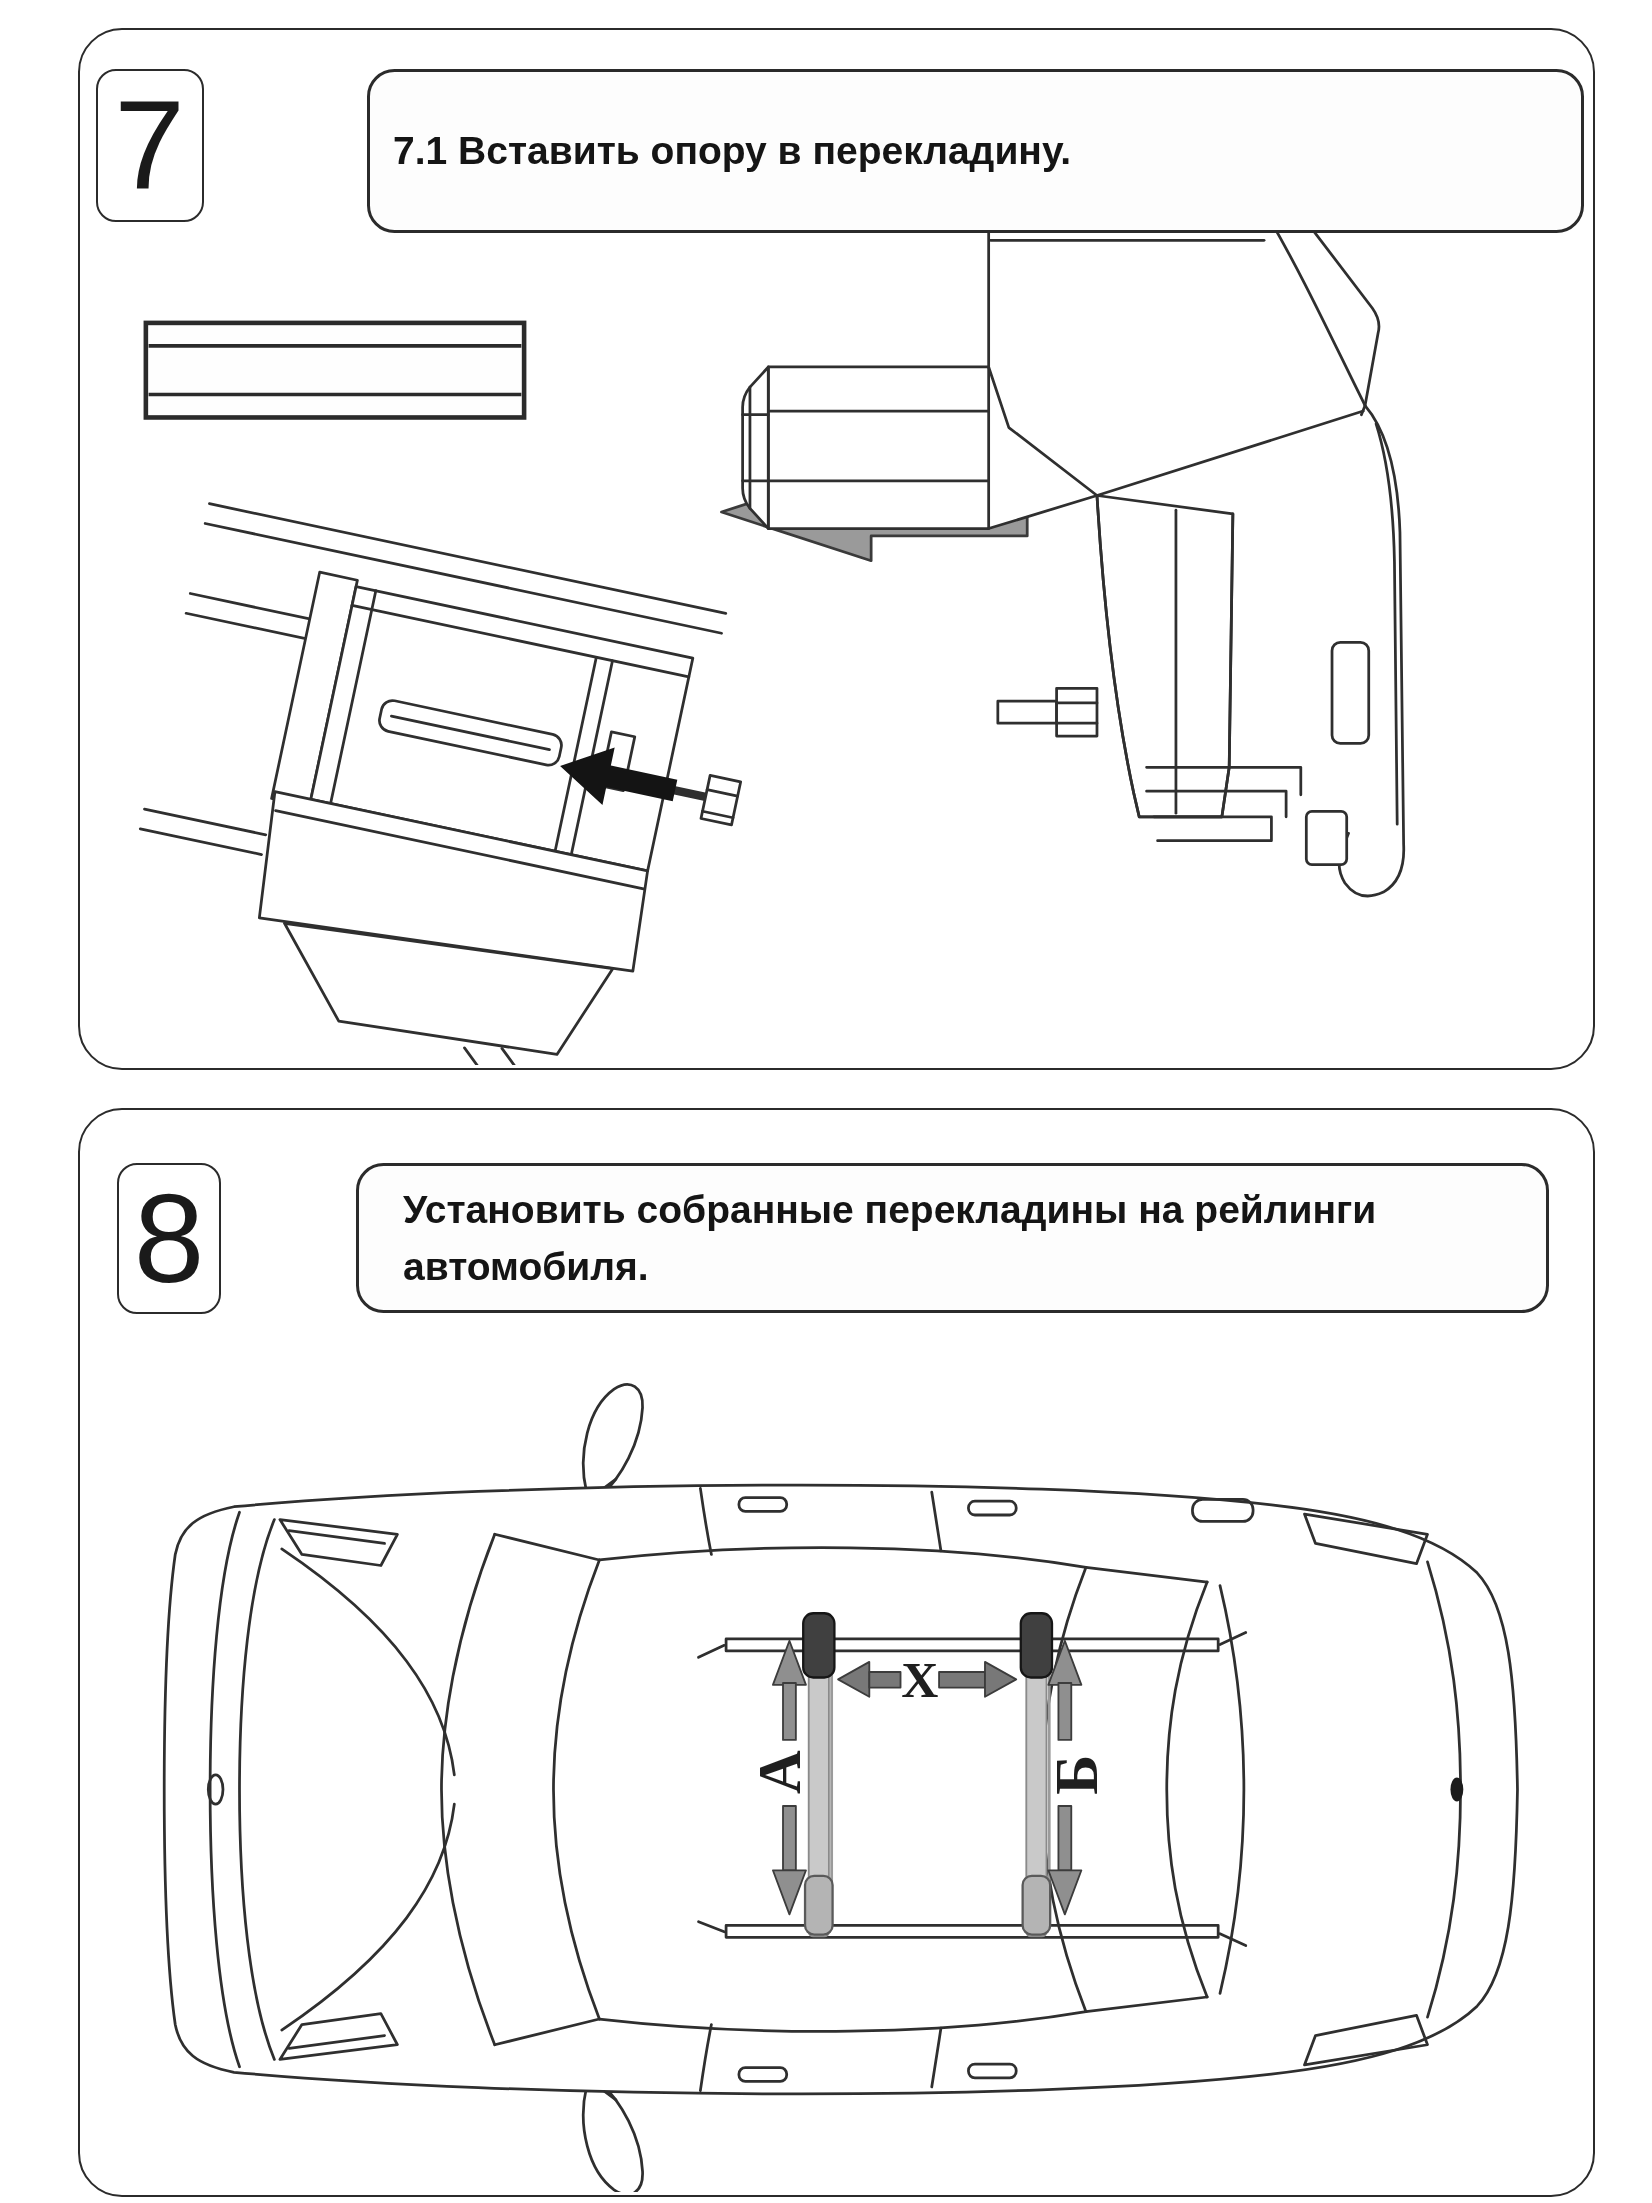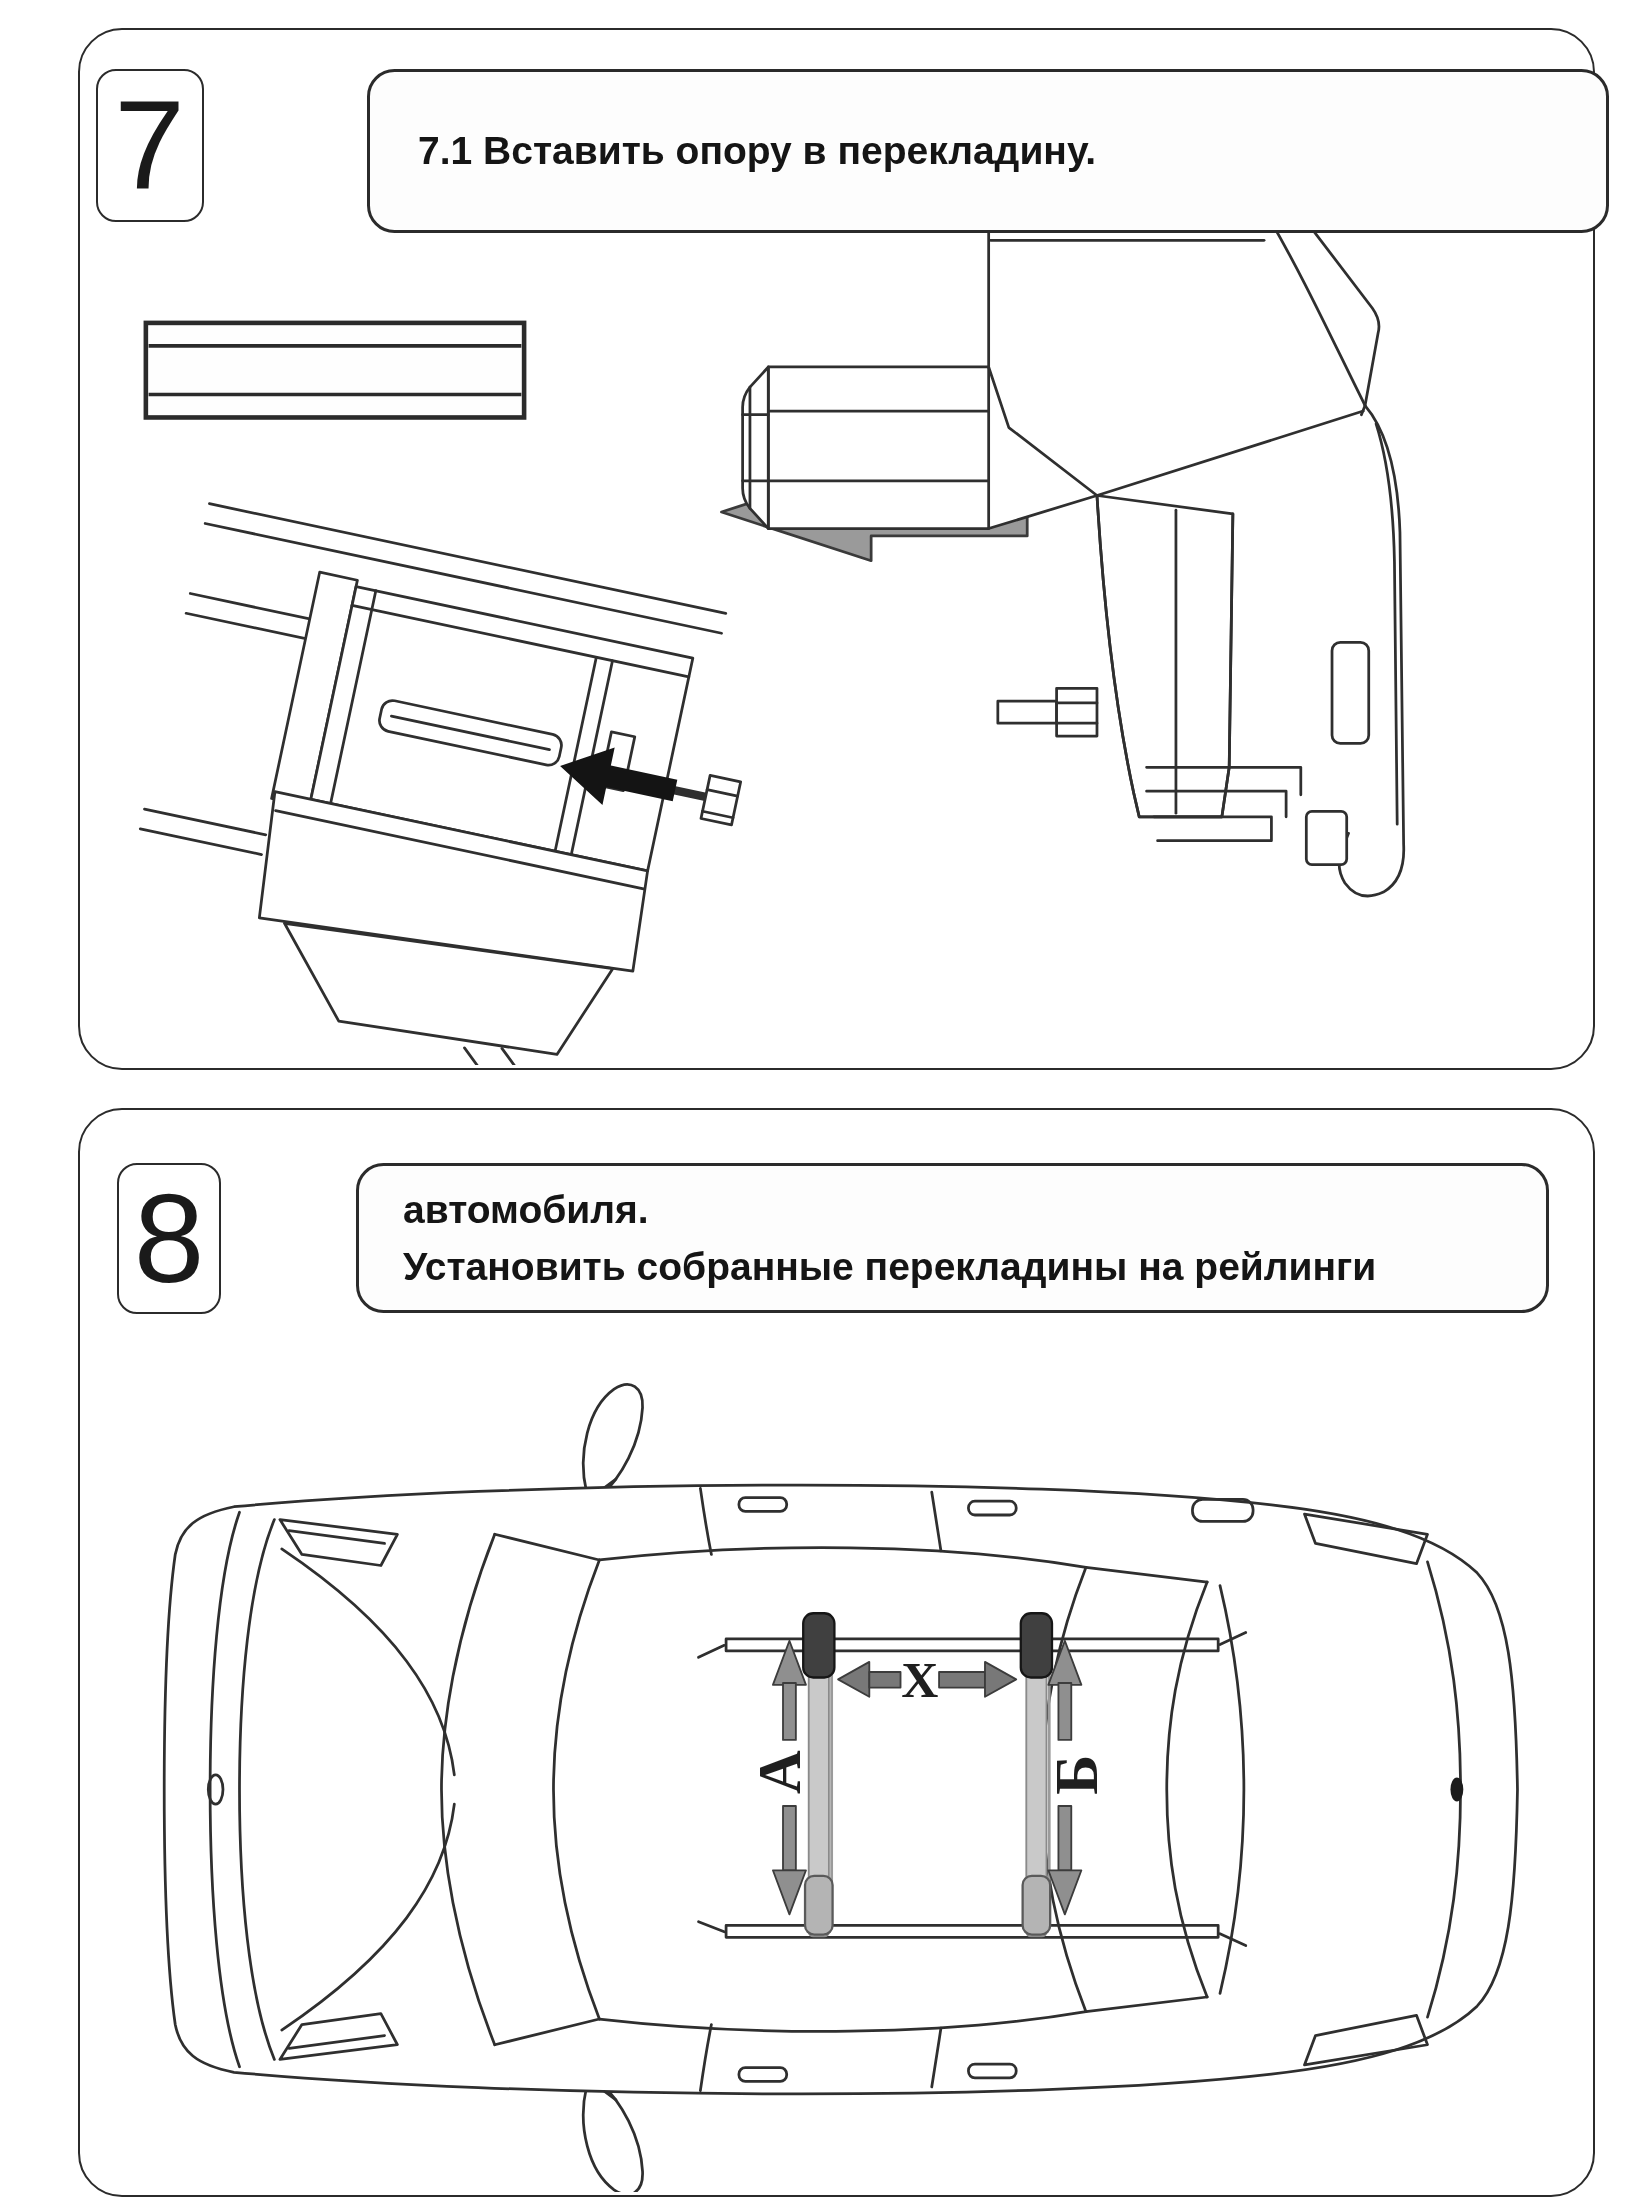--- a/index.html
+++ b/index.html
@@ -18,21 +18,21 @@
     display:flex;align-items:center;justify-content:center;
     font-size:127px;font-weight:400;color:#1a1a1a;line-height:1;z-index:3;
   }
   #numbox-7{left:15.6px;top:39px;width:104px;height:149px;}
   #numbox-8{left:37px;top:53px;width:100px;height:147px;}
   .instrbox{
     position:absolute;border:3.7px solid #2b2b2b;border-radius:27.5px;background:#fdfdfd;
     display:flex;flex-direction:column;justify-content:center;z-index:3;
     color:#151515;font-weight:bold;font-size:39px;line-height:57px;
   }
-  #instrbox-7{left:287px;top:39px;width:1188px;height:158px;padding-left:48px;}
+  #instrbox-7{left:287px;top:39px;width:1188px;height:158px;padding-left:23px;}
   #instrbox-8{left:276px;top:53px;width:1143px;height:144px;padding-left:44px;}
   .drawing-line{stroke:#2f2f2f;fill:none;stroke-width:3;stroke-linecap:round;stroke-linejoin:round;}
   .label-letter{font-family:"Liberation Serif",serif;font-weight:bold;fill:#1f1f1f;}
 </style>
 </head>
 <body>
 
 <div class="page">
 
   <div class="panel" id="panel-7">
@@ -108,22 +108,22 @@
         <path d="M560,1122 L600,1158 M600,1114 L640,1150"></path>
       </g>
     </svg>
   </div>
 
   <div class="panel" id="panel-8">
     <div class="numbox" id="numbox-8">
       <span>8</span>
     </div>
     <div class="instrbox" id="instrbox-8">
+      <div>Установить собранные перекладины на рейлинги</div>
       <div>автомобиля.</div>
-      <div>Установить собранные перекладины на рейлинги</div>
     </div>
 
     <svg width="1513" height="1085" viewBox="85 1207 1648 1181">
       <g class="drawing-line" stroke-width="2.5">
 
         <path d="M640,1626 C630,1584 642,1534 670,1514 C688,1502 702,1512 701,1534 C699,1572 678,1610 654,1632 Z" fill="#ffffff"></path>
         <path d="M648,1630 L672,1612"></path>
         <path d="M640,2274 C630,2316 642,2366 670,2386 C688,2398 702,2388 701,2366 C699,2328 678,2290 654,2268 Z" fill="#ffffff"></path>
         <path d="M648,2270 L672,2288"></path>
 

